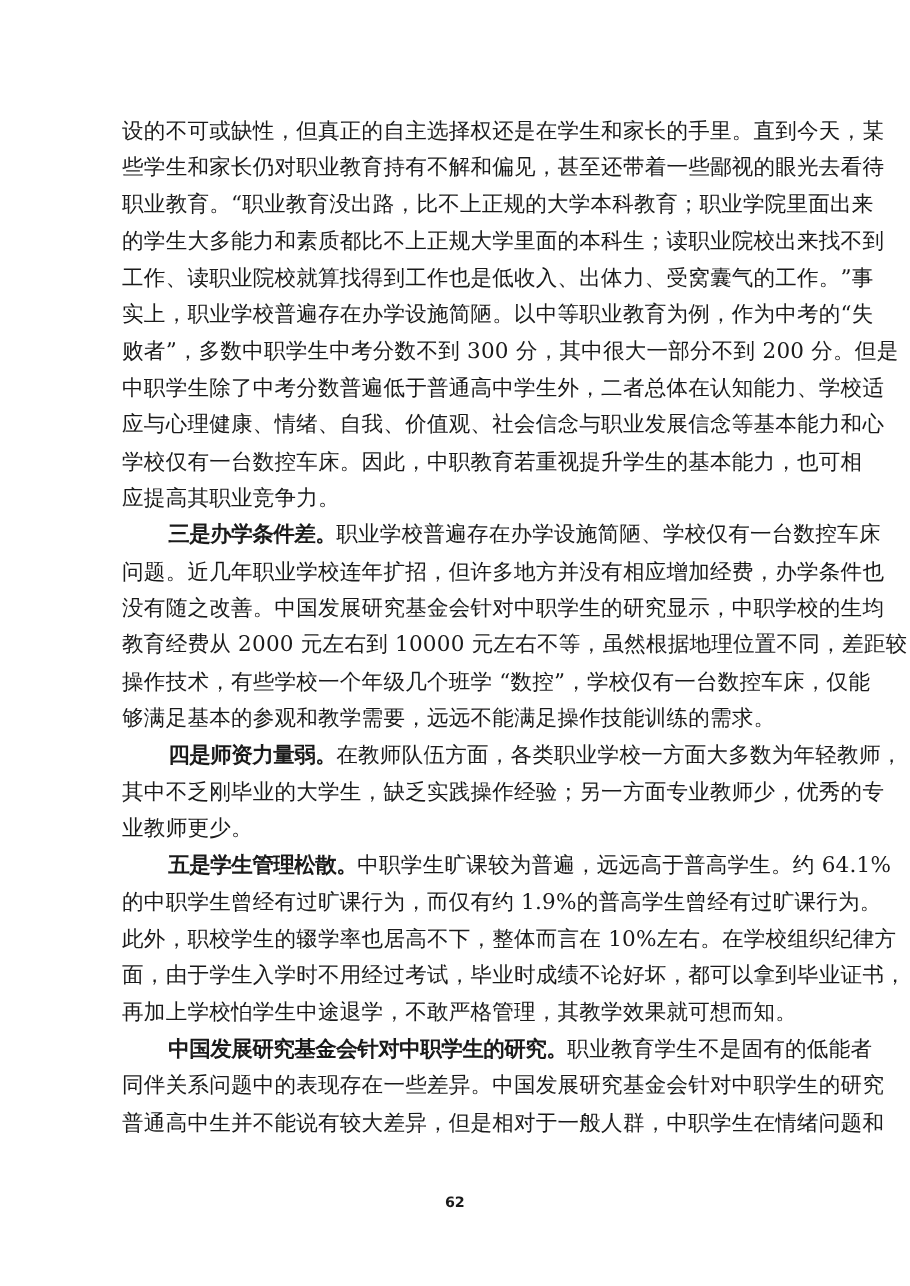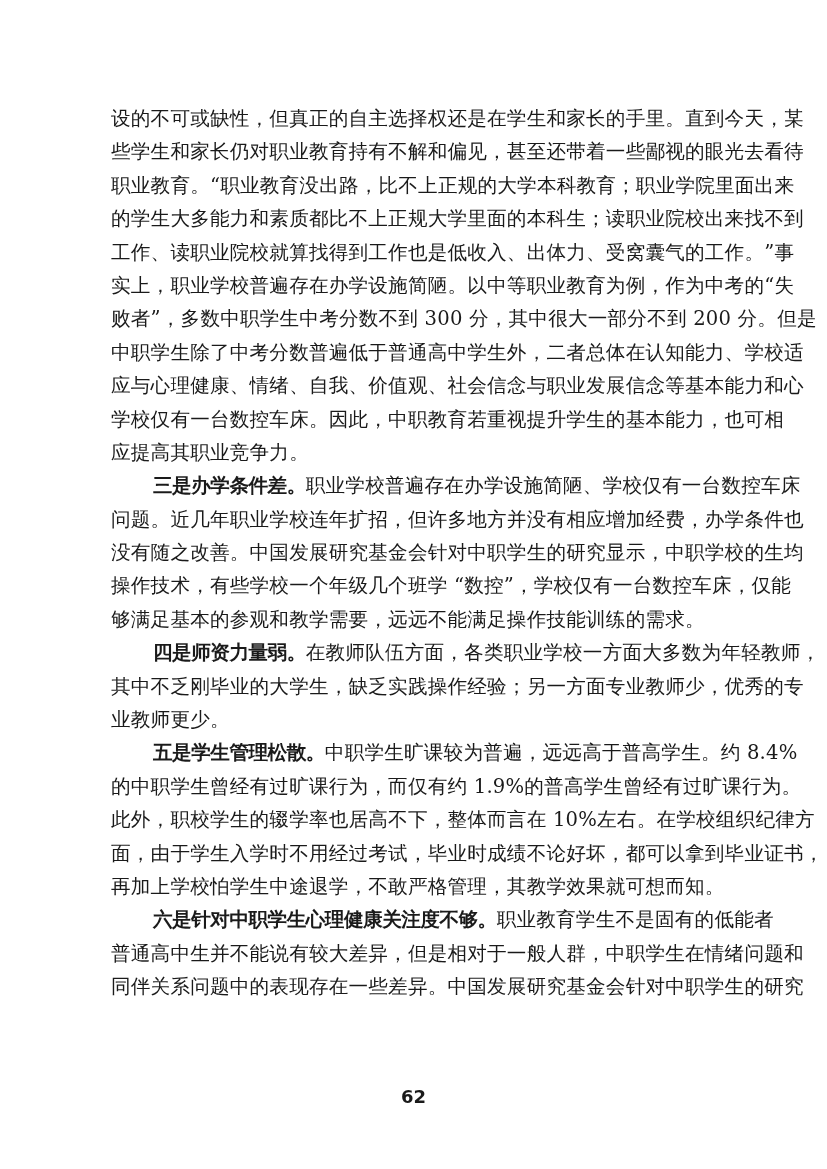--- a/index.html
+++ b/index.html
@@ -5,21 +5,21 @@
   html, body { margin: 0; padding: 0; background: #ffffff; }
   body { width: 827px; height: 1169px; position: relative; overflow: hidden;
          font-family: "DejaVu Serif", "Liberation Serif", serif; color: #1a1a1a; }
   .page { position: absolute; left: 111px; top: 102px; width: 592px; }
   .line { height: 33.4px; line-height: 33.4px; font-size: 19.6px; white-space: nowrap;
           text-align: justify; text-align-last: justify; letter-spacing: 0.2px; }
   .line.last { text-align-last: left; }
   .line.indent { padding-left: 42px; }
   .b { font-weight: bold; font-family: "DejaVu Sans", "Liberation Sans", sans-serif; letter-spacing: -0.5px; }
   .pagenum { position: absolute; left: 0; width: 827px; top: 1086px; text-align: center;
-             font-family: "DejaVu Sans", "Liberation Sans", sans-serif; font-weight: bold; font-size: 18px; }
+             font-family: "DejaVu Sans", "Liberation Sans", sans-serif; font-weight: bold; font-size: 13px; }
 </style>
 </head>
 <body>
 
 <div class="page">
 
   <div class="line">设的不可或缺性，但真正的自主选择权还是在学生和家长的手里。直到今天，某</div>
   <div class="line">些学生和家长仍对职业教育持有不解和偏见，甚至还带着一些鄙视的眼光去看待</div>
   <div class="line">职业教育。“职业教育没出路，比不上正规的大学本科教育；职业学院里面出来</div>
   <div class="line">的学生大多能力和素质都比不上正规大学里面的本科生；读职业院校出来找不到</div>
@@ -27,31 +27,32 @@
   <div class="line">实上，职业学校普遍存在办学设施简陋。以中等职业教育为例，作为中考的“失</div>
   <div class="line">败者”，多数中职学生中考分数不到 300 分，其中很大一部分不到 200 分。但是</div>
   <div class="line">中职学生除了中考分数普遍低于普通高中学生外，二者总体在认知能力、学校适</div>
   <div class="line">应与心理健康、情绪、自我、价值观、社会信念与职业发展信念等基本能力和心</div>
   <div class="line">学校仅有一台数控车床。因此，中职教育若重视提升学生的基本能力，也可相</div>
   <div class="line last">应提高其职业竞争力。</div>
 
   <div class="line indent"><span class="b">三是办学条件差。</span><span>职业学校普遍存在办学设施简陋、学校仅有一台数控车床</span></div>
   <div class="line">问题。近几年职业学校连年扩招，但许多地方并没有相应增加经费，办学条件也</div>
   <div class="line">没有随之改善。中国发展研究基金会针对中职学生的研究显示，中职学校的生均</div>
+  <div class="line">教育经费从 2000 元左右到 10000 元左右不等，虽然根据地理位置不同，差距较</div>
   <div class="line">操作技术，有些学校一个年级几个班学 “数控”，学校仅有一台数控车床，仅能</div>
   <div class="line last">够满足基本的参观和教学需要，远远不能满足操作技能训练的需求。</div>
 
   <div class="line indent"><span class="b">四是师资力量弱。</span><span>在教师队伍方面，各类职业学校一方面大多数为年轻教师，</span></div>
   <div class="line">其中不乏刚毕业的大学生，缺乏实践操作经验；另一方面专业教师少，优秀的专</div>
   <div class="line last">业教师更少。</div>
 
-  <div class="line indent"><span class="b">五是学生管理松散。</span><span>中职学生旷课较为普遍，远远高于普高学生。约 8.4%</span></div>
+  <div class="line indent"><span class="b">五是学生管理松散。</span><span>中职学生旷课较为普遍，远远高于普高学生。约 64.1%</span></div>
   <div class="line">的中职学生曾经有过旷课行为，而仅有约 1.9%的普高学生曾经有过旷课行为。</div>
   <div class="line">此外，职校学生的辍学率也居高不下，整体而言在 10%左右。在学校组织纪律方</div>
   <div class="line">面，由于学生入学时不用经过考试，毕业时成绩不论好坏，都可以拿到毕业证书，</div>
   <div class="line last">再加上学校怕学生中途退学，不敢严格管理，其教学效果就可想而知。</div>
 
-  <div class="line indent"><span class="b">六是针对中职学生心理健康关注度不够。</span><span>职业教育学生不是固有的低能者</span></div>
+  <div class="line indent"><span class="b">中国发展研究基金会针对中职学生的研究。</span><span>职业教育学生不是固有的低能者</span></div>
+  <div class="line">同伴关系问题中的表现存在一些差异。中国发展研究基金会针对中职学生的研究</div>
   <div class="line">普通高中生并不能说有较大差异，但是相对于一般人群，中职学生在情绪问题和</div>
-  <div class="line">同伴关系问题中的表现存在一些差异。中国发展研究基金会针对中职学生的研究</div>
 </div>
 
 <div class="pagenum">62</div>
 
 </body></html>

